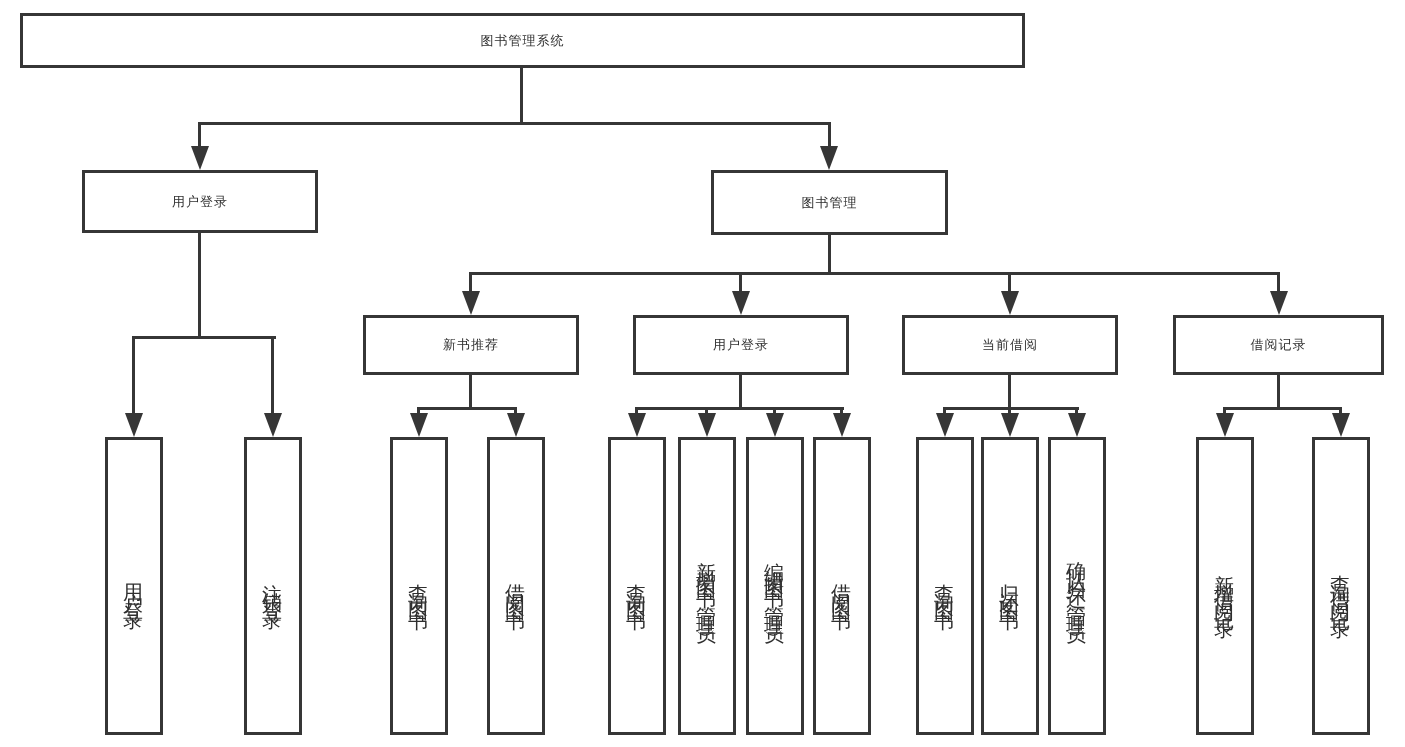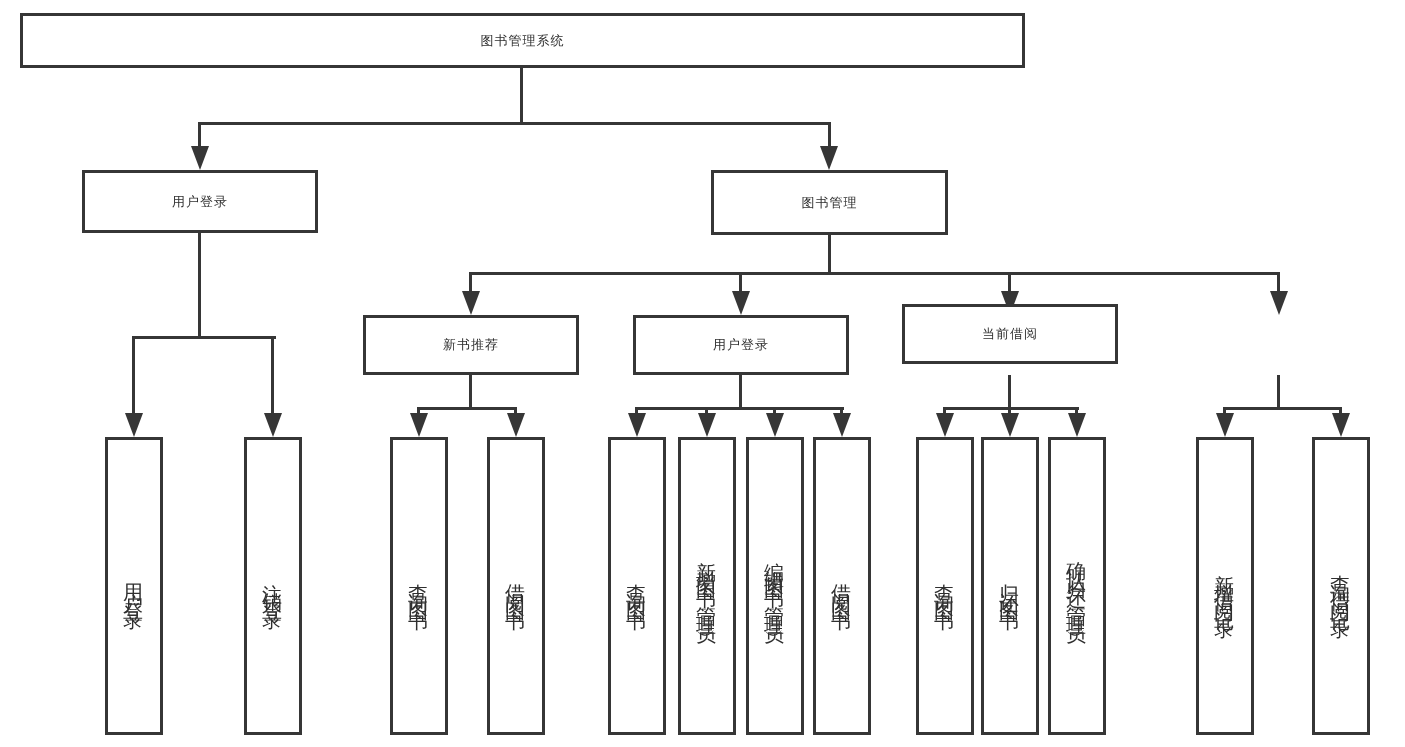--- a/index.html
+++ b/index.html
@@ -90,22 +90,25 @@
   <div class="box h" style="left:363px;top:315px;width:216px;height:60px">
     <span>新书推荐</span>
   </div>
 
   <div class="box h" style="left:711px;top:170px;width:237px;height:65px">
     <span>图书管理</span>
   </div>
   <div class="box h" style="left:633px;top:315px;width:216px;height:60px">
     <span>用户登录</span>
   </div>
-  <div class="box h" style="left:902px;top:304px;width:216px;height:60px">
+  <div class="box h" style="left:902px;top:315px;width:216px;height:60px">
     <span>当前借阅</span>
+  </div>
+  <div class="box h" style="left:1173px;top:315px;width:211px;height:60px">
+    <span>借阅记录</span>
   </div>
 
   <div class="box v" style="left:105px">
     <span>用户登录</span>
   </div>
   <div class="box v" style="left:244px">
     <span>注销登录</span>
   </div>
 
   <div class="box v" style="left:390px">

